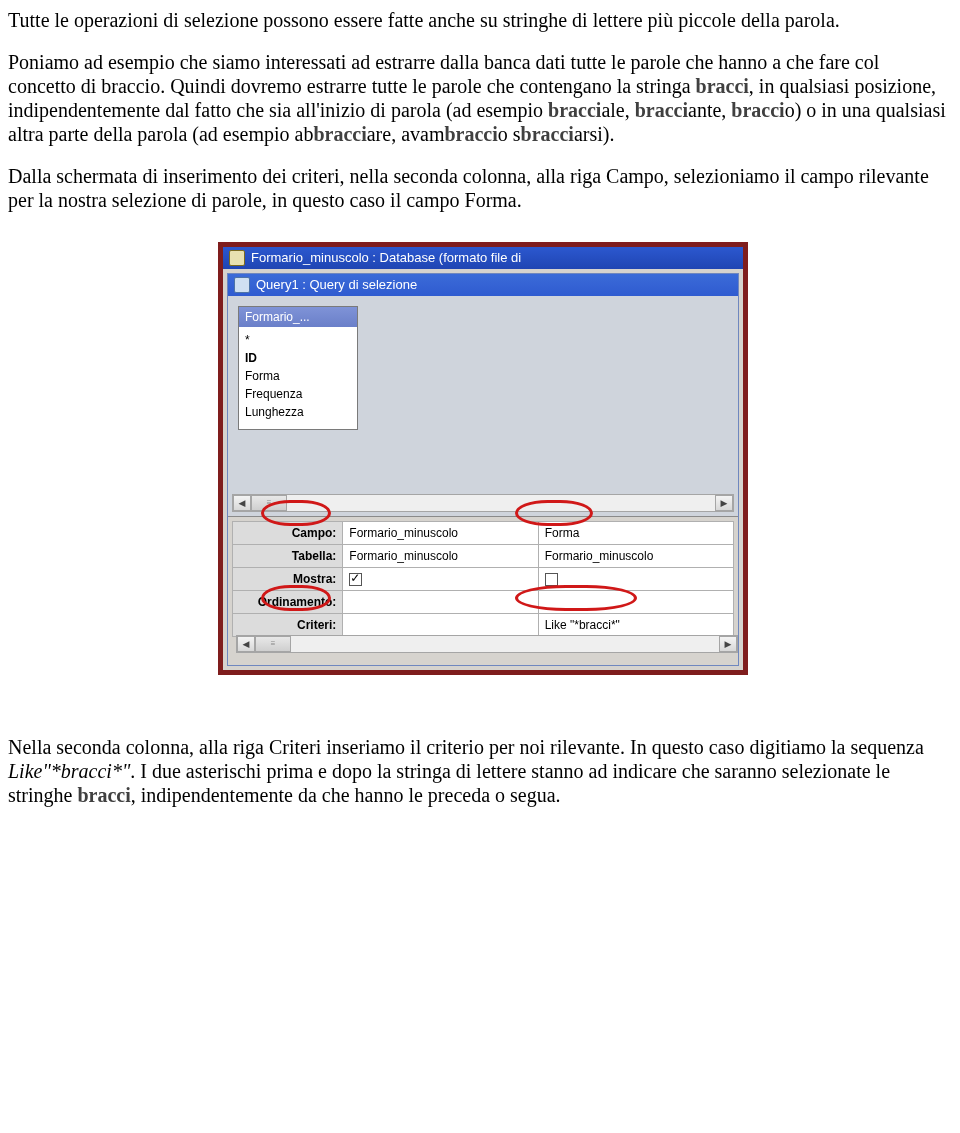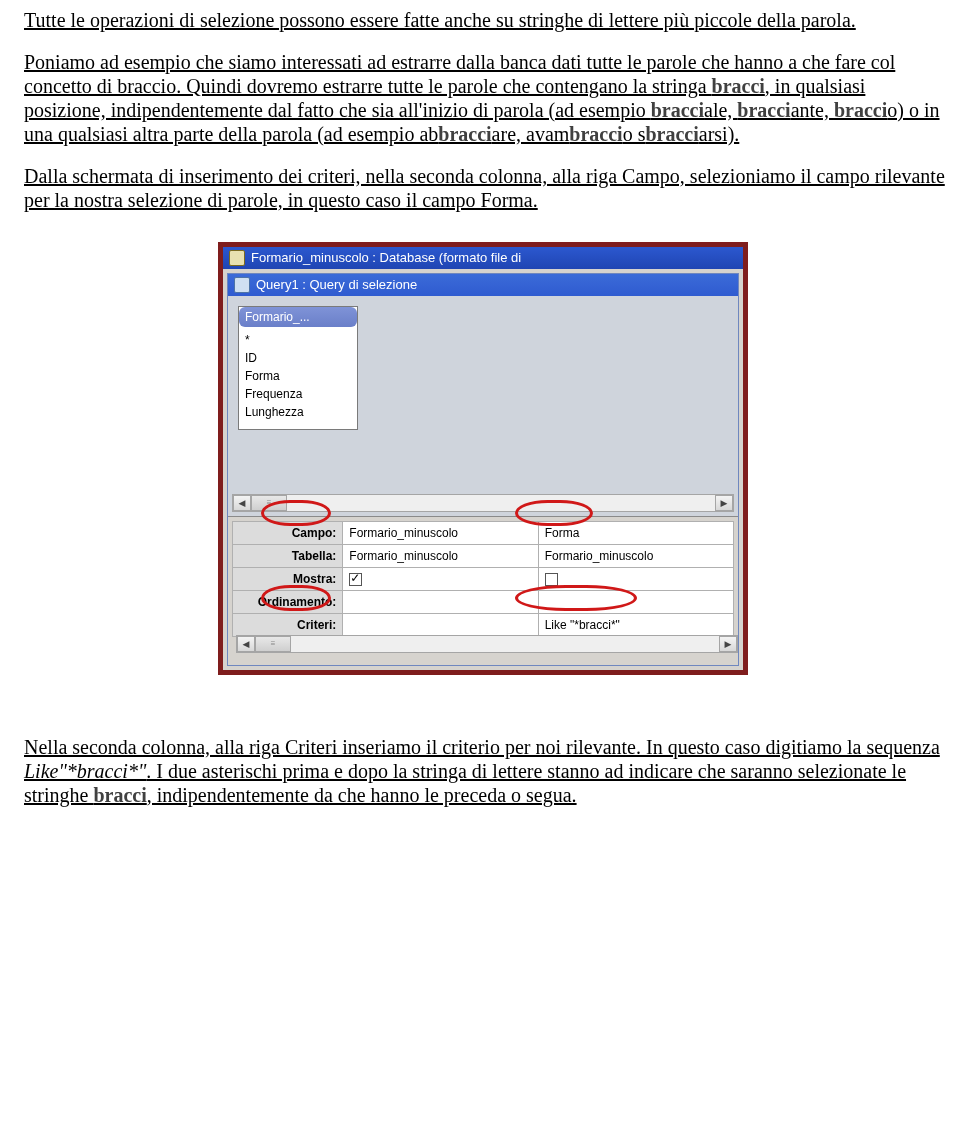--- a/index.html
+++ b/index.html
@@ -5,21 +5,21 @@
   body {
     font-family: "Times New Roman", serif;
     font-size: 20px;
     line-height: 1.2;
     margin: 0;
     padding: 8px 12px 20px 8px;
     color: #000;
     background: #fff;
     width: 940px;
   }
-  p { margin: 0 0 18px 16px; text-decoration: underline; }
+  p { margin: 0 0 18px 0; }
   .hl { color: #404040; font-weight: bold; }
   .ital { font-style: italic; }
 
   
   .shot-wrap {
     width: 530px;
     margin: 30px auto 60px 210px;
   }
   .shot {
     font-family: Tahoma, Verdana, sans-serif;
@@ -66,27 +66,26 @@
     width: 118px;
     background: #fff;
     border: 1px solid #7a7a7a;
     box-shadow: 1px 1px 0 #fff inset;
   }
   .field-box .hdr {
     background: linear-gradient(#7f93d7, #6a7fc9);
     color: #fff;
     font-size: 12px;
     padding: 3px 6px;
-    border-radius: 6px;
   }
   .field-box ul {
     list-style: none; margin: 0; padding: 4px 6px 8px 6px;
     font-size: 12px; line-height: 1.5;
   }
-  .field-box li.bold { font-weight: normal; }
+  .field-box li.bold { font-weight: bold; }
 
   .scroll-h {
     position: absolute;
     left: 4px; right: 4px; bottom: 4px;
     height: 16px;
     background: #e7e7e7;
     border: 1px solid #a5a5a5;
     display: flex;
     align-items: stretch;
   }

